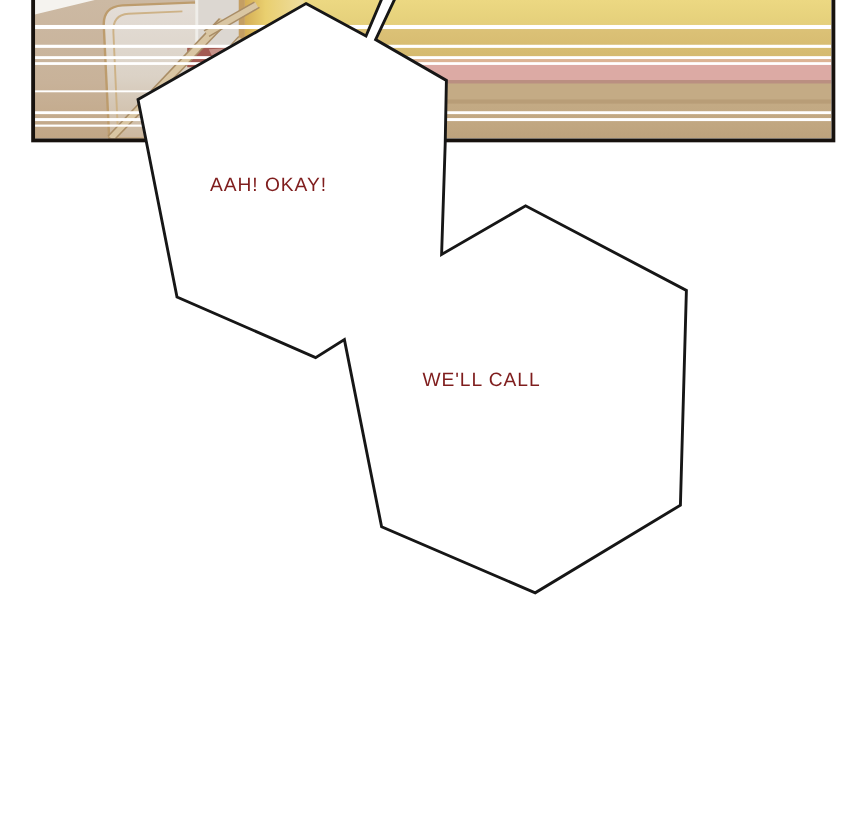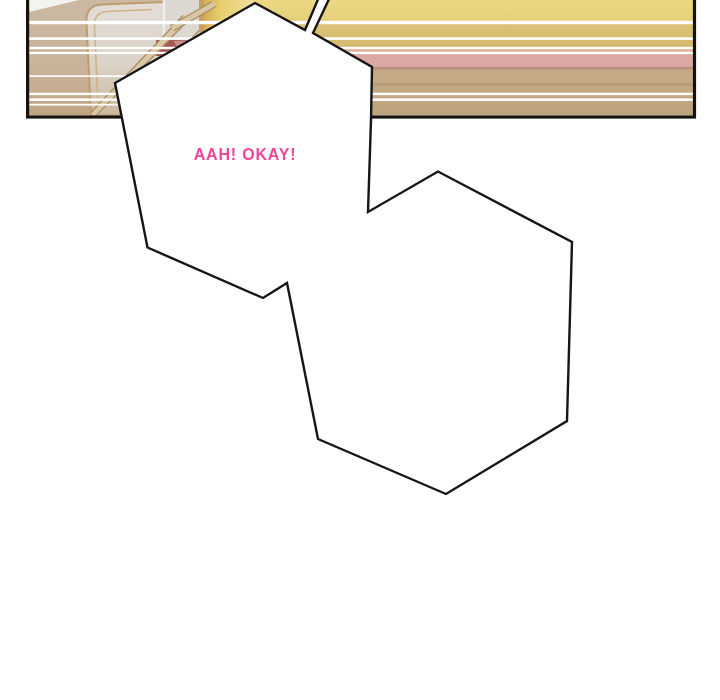--- a/index.html
+++ b/index.html
@@ -2,22 +2,22 @@
 <html><head>
 <meta charset="utf-8">
 <style>
   html,body{margin:0;padding:0;background:#ffffff;}
   #stage{
     position:relative;width:720px;height:700px;overflow:hidden;background:#ffffff;
     font-family:"Liberation Sans",sans-serif;
   }
   #art{position:absolute;left:0;top:0;}
   .speech-text{
-    position:absolute;text-align:center;color:#ec4899;
-    font-weight:700;font-size:16px;letter-spacing:0.8px;line-height:23px;
+    position:absolute;color:#7f1d1d;
+    font-weight:400;font-size:16px;letter-spacing:0.8px;line-height:23px;
     user-select:none;white-space:nowrap;
   }
   .speech-text .line{display:block;}
   #bubble1-text{left:175px;top:143px;width:140px;}
   #bubble2-text{left:352px;top:306px;width:156px;}
 </style>
 </head>
 <body>
 
 <div id="stage">
@@ -108,15 +108,16 @@
     <rect x="27.6" y="-12" width="666.9" height="129" fill="none" stroke="#17120e" stroke-width="3.2"></rect>
 
     <path d="M255,3 L305,30 L319,-3 L330,-3 L313,33 L372,67 L371,120 L368,212
              L438,171.5 L572,242 L567,421 L446,494 L318,439 L287,283 L263,298
              L147.5,247.5 L115,83 Z" fill="#ffffff" stroke="#161616" stroke-width="2.4" stroke-linejoin="miter"></path>
   </svg>
 
   <div id="bubble1-text" class="speech-text">AAH! OKAY!</div>
 
   <div id="bubble2-text" class="speech-text">
+    <span class="line">WE'LL CALL</span>
   </div>
 
 </div>
 
 </body></html>

